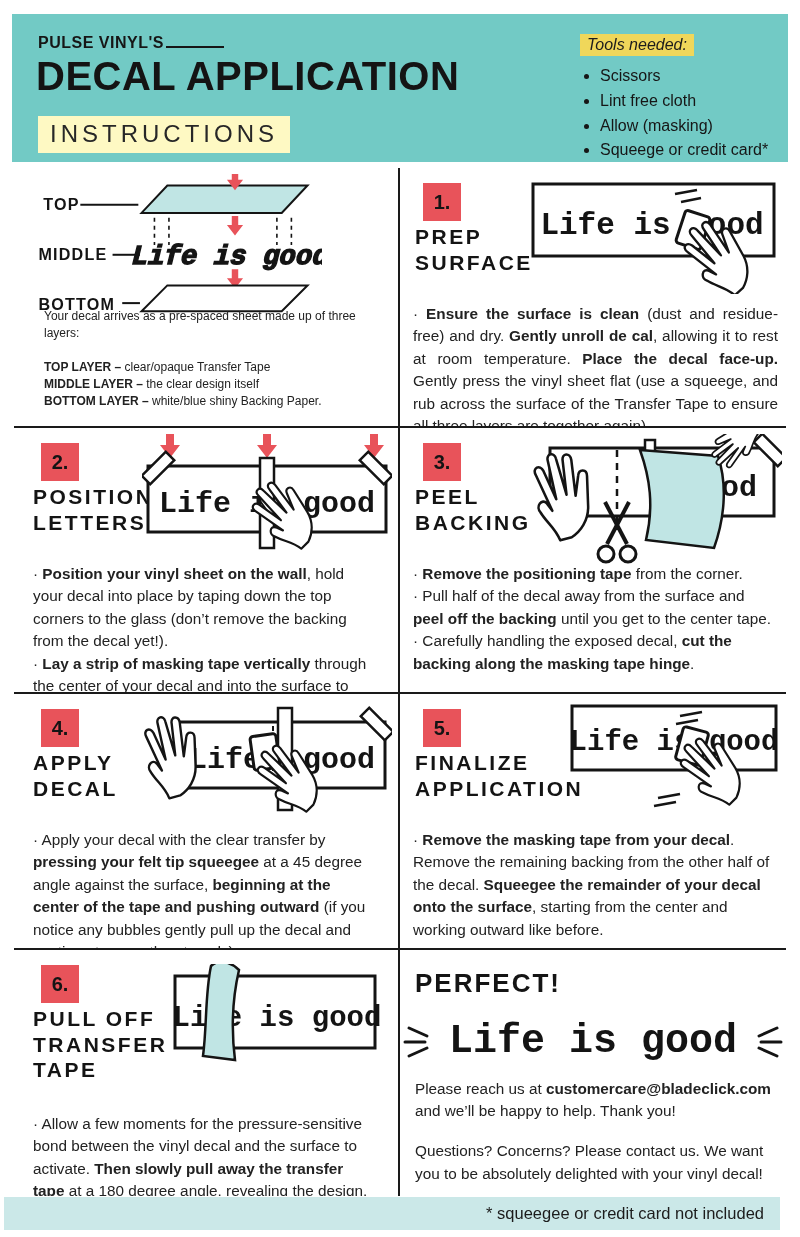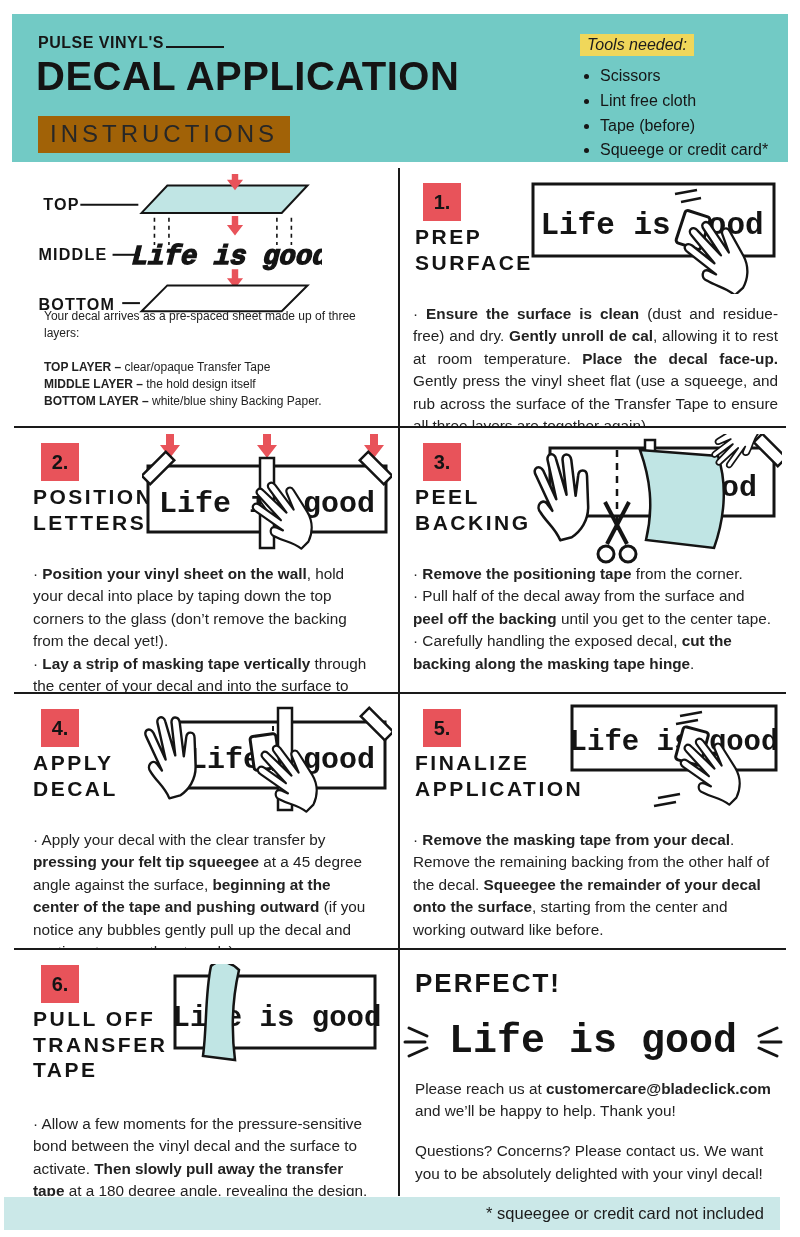--- a/index.html
+++ b/index.html
@@ -3,21 +3,21 @@
 <meta charset="utf-8">
 <style>
   html,body{margin:0;padding:0;background:#fff;}
   .page{position:relative;width:800px;height:1237px;background:#fff;overflow:hidden;
         font-family:"Liberation Sans",sans-serif;color:#1c1c1c;}
   
   .hdr{position:absolute;left:12px;top:14px;width:776px;height:148px;background:#72cac5;}
   .brand{position:absolute;left:26px;top:20px;font-size:16px;font-weight:700;letter-spacing:.5px;color:#161616;}
   .brand .rule{display:inline-block;width:58px;border-bottom:2px solid #161616;margin-left:2px;}
   .title{position:absolute;left:24px;top:40px;font-size:40px;font-weight:800;letter-spacing:.5px;color:#141414;margin:0;}
-  .instr{position:absolute;left:26px;top:102px;background:#a16207;color:#272727;
+  .instr{position:absolute;left:26px;top:102px;background:#fef9c3;color:#272727;
          font-size:24px;font-weight:500;letter-spacing:4px;padding:4px 12px 5px 12px;}
   .tools{position:absolute;left:568px;top:20px;width:205px;}
   .tools-label{display:inline-block;background:#f0d75a;color:#1c1c1c;font-size:16px;padding:2px 7px;font-style:italic;}
   .tools ul{margin:8px 0 0 0;padding:0 0 0 20px;font-size:16px;line-height:1.55;color:#161616;}
   
   .grid{position:absolute;left:14px;top:168px;width:772px;display:grid;
         grid-template-columns:386px 386px;grid-template-rows:260px 266px 256px 246px;}
   .cell{position:relative;box-sizing:border-box;overflow:hidden;}
   .cell.bb{border-bottom:2px solid #1a1a1a;}
   .cell.br{border-right:2px solid #1a1a1a;}
@@ -66,21 +66,21 @@
 
   <div class="hdr">
     <div class="brand"><span>PULSE VINYL'S</span><span class="rule"></span></div>
     <h1 class="title">DECAL APPLICATION</h1>
     <div class="instr">INSTRUCTIONS</div>
     <div class="tools">
       <span class="tools-label">Tools needed:</span>
       <ul>
         <li>Scissors</li>
         <li>Lint free cloth</li>
-        <li>Tape (before)</li>
+        <li>Allow (masking)</li>
         <li>Squeege or credit card*</li>
       </ul>
     </div>
   </div>
 
   <div class="grid">
 
     <div class="cell bb br colL">
       <svg class="illus" style="left:18px;top:6px" width="290" height="139" viewBox="0 0 360 172">
         <text class="lbl" x="14" y="44" font-size="20">TOP</text>
@@ -100,21 +100,21 @@
           <text x="0" y="0" text-anchor="middle" font-size="34" fill="#fff" stroke="#141414" stroke-width="1.8">Life is good</text>
         </g>
         <use href="#arrowD" transform="translate(252,118)" fill="#e8535a"></use>
         <text class="lbl" x="8" y="168" font-size="20">BOTTOM</text>
         <line x1="112" y1="160" x2="134" y2="160" stroke="#141414" stroke-width="2.5"></line>
         <polygon points="168,138 342,138 310,170 136,170" fill="#fff" stroke="#141414" stroke-width="2.5"></polygon>
       </svg>
       <div class="intro-body"><span>Your decal arrives as a pre-spaced sheet made up of three layers:
 
 </span><span class="b">TOP LAYER – </span><span>clear/opaque Transfer Tape
-</span><span class="b">MIDDLE LAYER – </span><span>the hold design itself
+</span><span class="b">MIDDLE LAYER – </span><span>the clear design itself
 </span><span class="b">BOTTOM LAYER – </span><span>white/blue shiny Backing Paper.</span></div>
     </div>
 
     <div class="cell bb colR">
       <div class="badge">1.</div>
       <h2 class="sec-title">PREP
 SURFACE</h2>
       <svg class="illus" style="right:10px;top:14px" width="245" height="112" viewBox="0 0 245 112">
         <rect x="2" y="2" width="241" height="72" fill="#fff" stroke="#141414" stroke-width="3"></rect>
         <text x="121" y="52" text-anchor="middle" font-size="31">Life is good</text>

